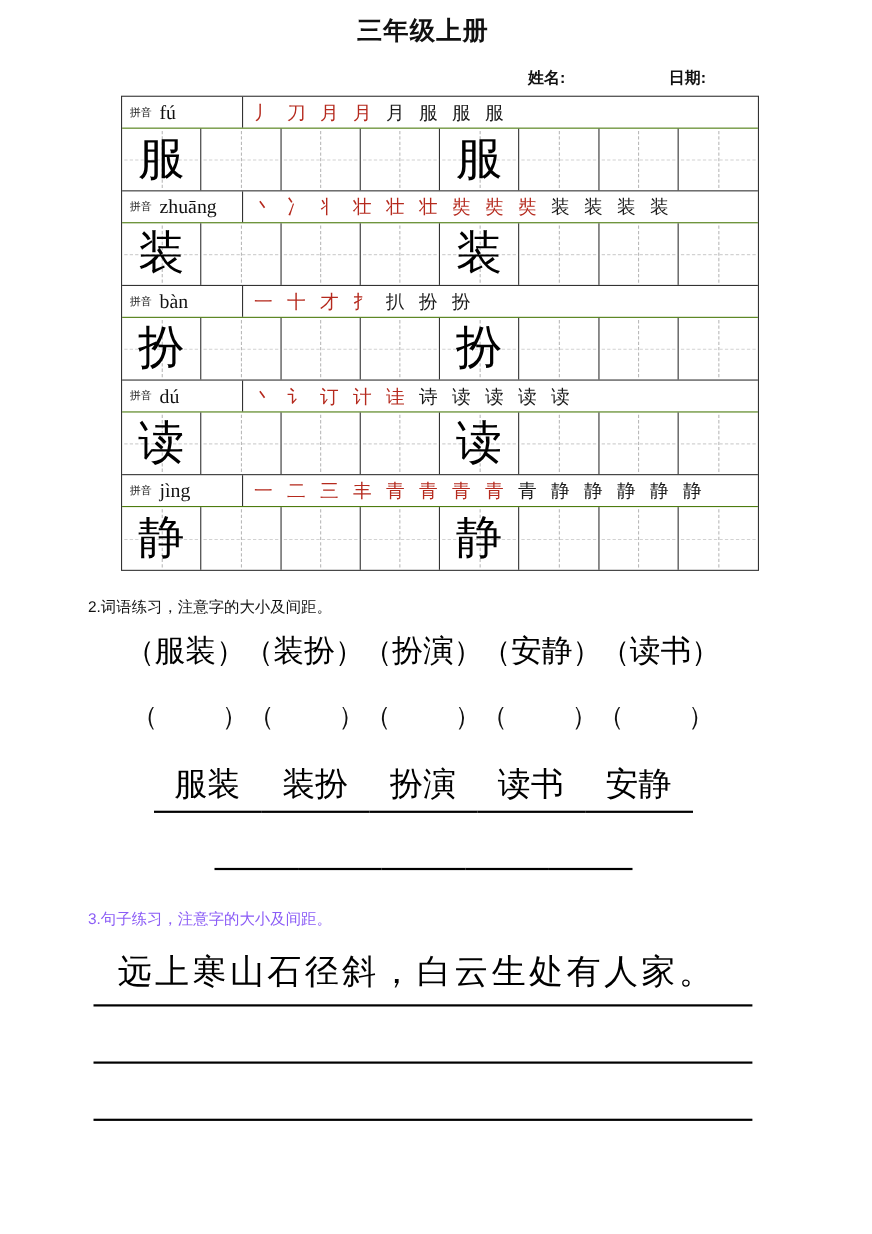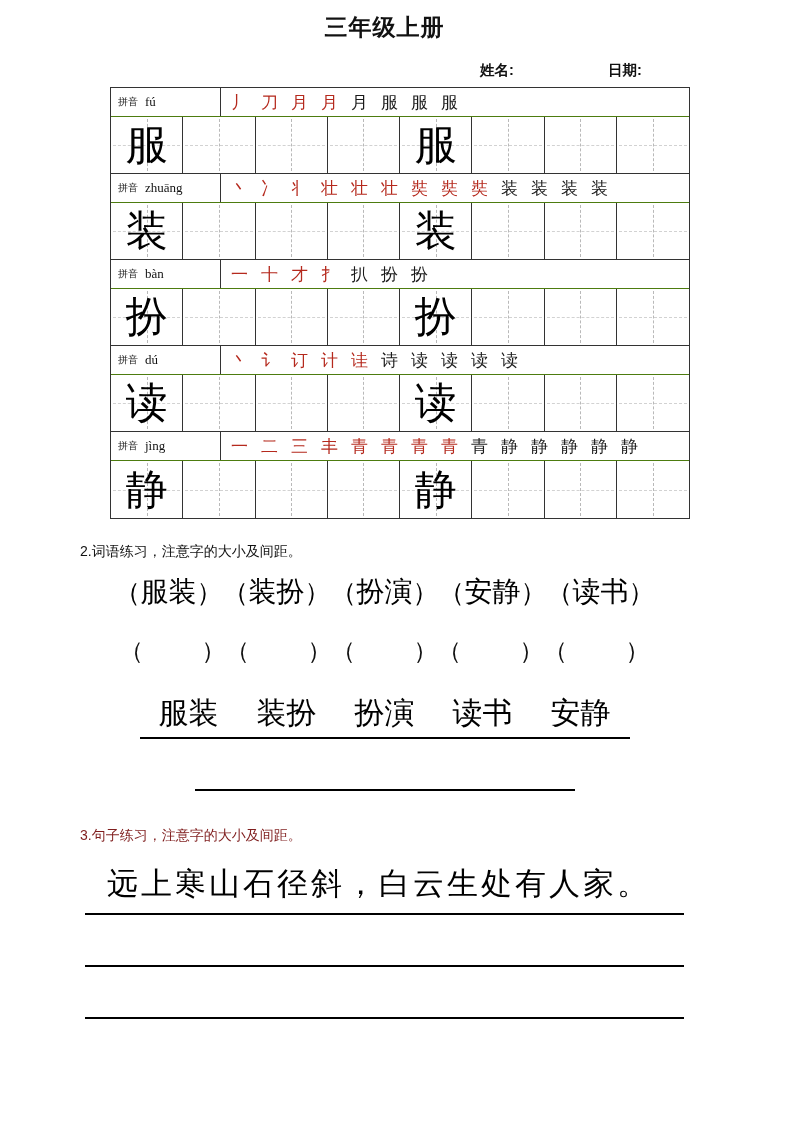--- a/index.html
+++ b/index.html
@@ -28,21 +28,21 @@
   .chartable {
     margin-left: 110px; width: 580px;
     border: 1px solid #333; background: #fff;
   }
   .pyrow { display: flex; height: 29px; border-bottom: 1px solid #4d7c0f; align-items: stretch; }
   .pycell {
     width: 110px; flex: 0 0 110px; border-right: 1px solid #333;
     display: flex; align-items: center; gap: 7px; padding-left: 7px;
   }
   .pylabel { font-size: 10px; color: #222; }
-  .pyval { font-size: 13px; color: #111; font-family: "Liberation Serif", serif; }
+  .pyval { font-size: 18px; color: #111; font-family: "Liberation Serif", serif; }
   .strokes { flex: 1; display: flex; align-items: center; padding-left: 10px; overflow: hidden; }
   .stroke {
     font-family: "Liberation Serif", serif;
     font-size: 17px; margin-right: 13px; color: #1a1a1a; white-space: nowrap;
   }
   .stroke.red { color: var(--stroke-red, #b5291d); }
 
   .prow { display: grid; grid-template-columns: repeat(8, 1fr); height: 57px; border-bottom: 1px solid #333; }
   .prow:last-child { border-bottom: none; }
   .pcell { position: relative; border-right: 1px solid #333; display: flex; align-items: center; justify-content: center; }
@@ -66,21 +66,21 @@
   .wordrow.written { margin: 26px 96px 0 96px; }
   .wword {
     font-family: "Liberation Serif", serif; font-size: 30px; color: #000;
     min-width: 98px; text-align: center; border-bottom: 2px solid #000;
     padding: 0 4px 3px 4px; white-space: nowrap;
   }
   .wordrow.blanks { margin: 50px 88px 0 88px; }
   .blankseg { width: 76px; height: 0; border-bottom: 2px solid #000; display: inline-block; }
 
   
-  .s3head { margin: 36px 80px 0 80px; font-size: 14px; color: #7f1d1d; }
+  .s3head { margin: 36px 80px 0 80px; font-size: 14px; color: #8b5cf6; }
   .sentline {
     margin: 18px 85px 0 85px; padding: 0 0 8px 22px;
     border-bottom: 2px solid #000;
     font-family: "Liberation Serif", serif; font-size: 31px; color: #000;
     letter-spacing: 3px; white-space: nowrap;
   }
   .blankline { margin: 50px 85px 0 85px; height: 0; border-bottom: 2px solid #000; }
 </style>
 </head>
 <body>

